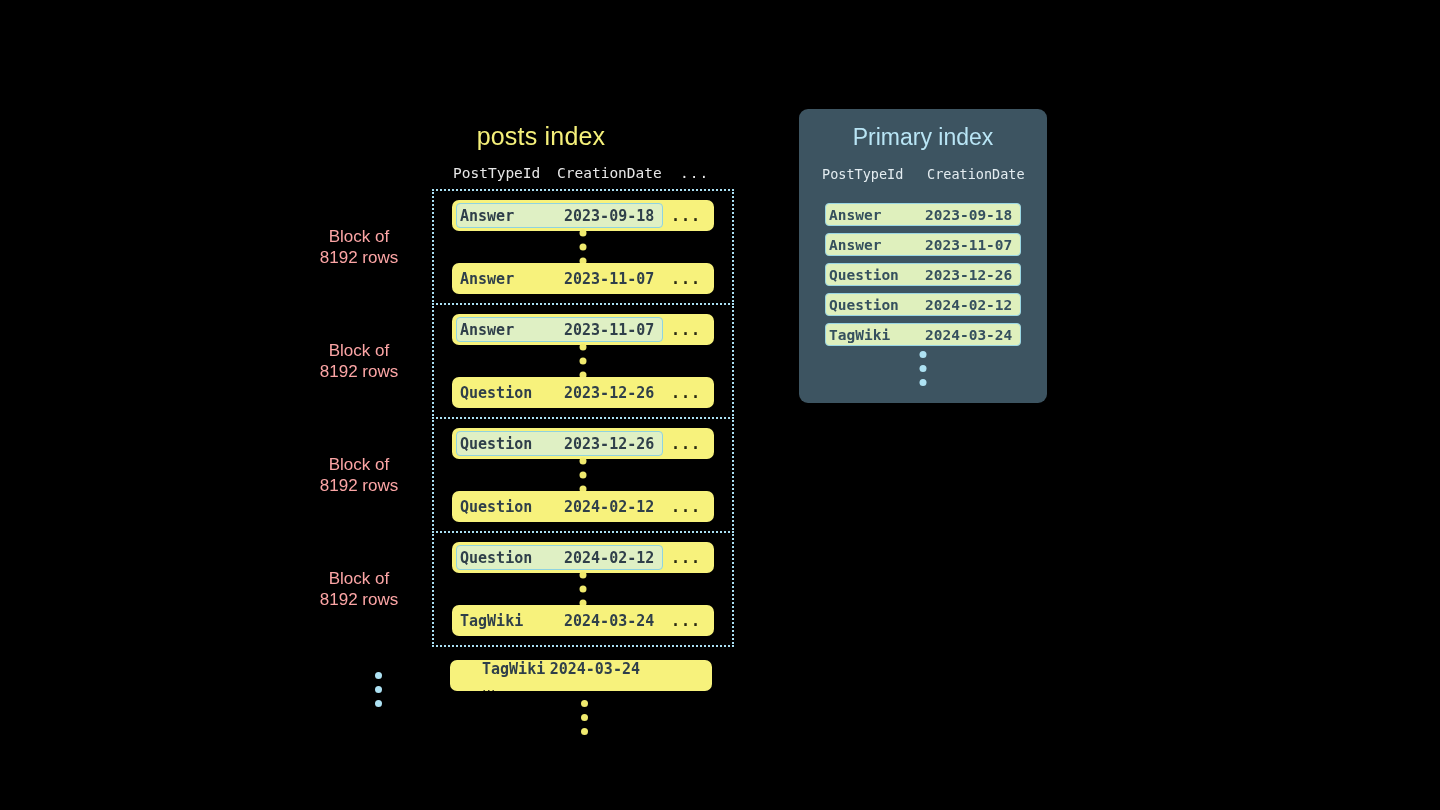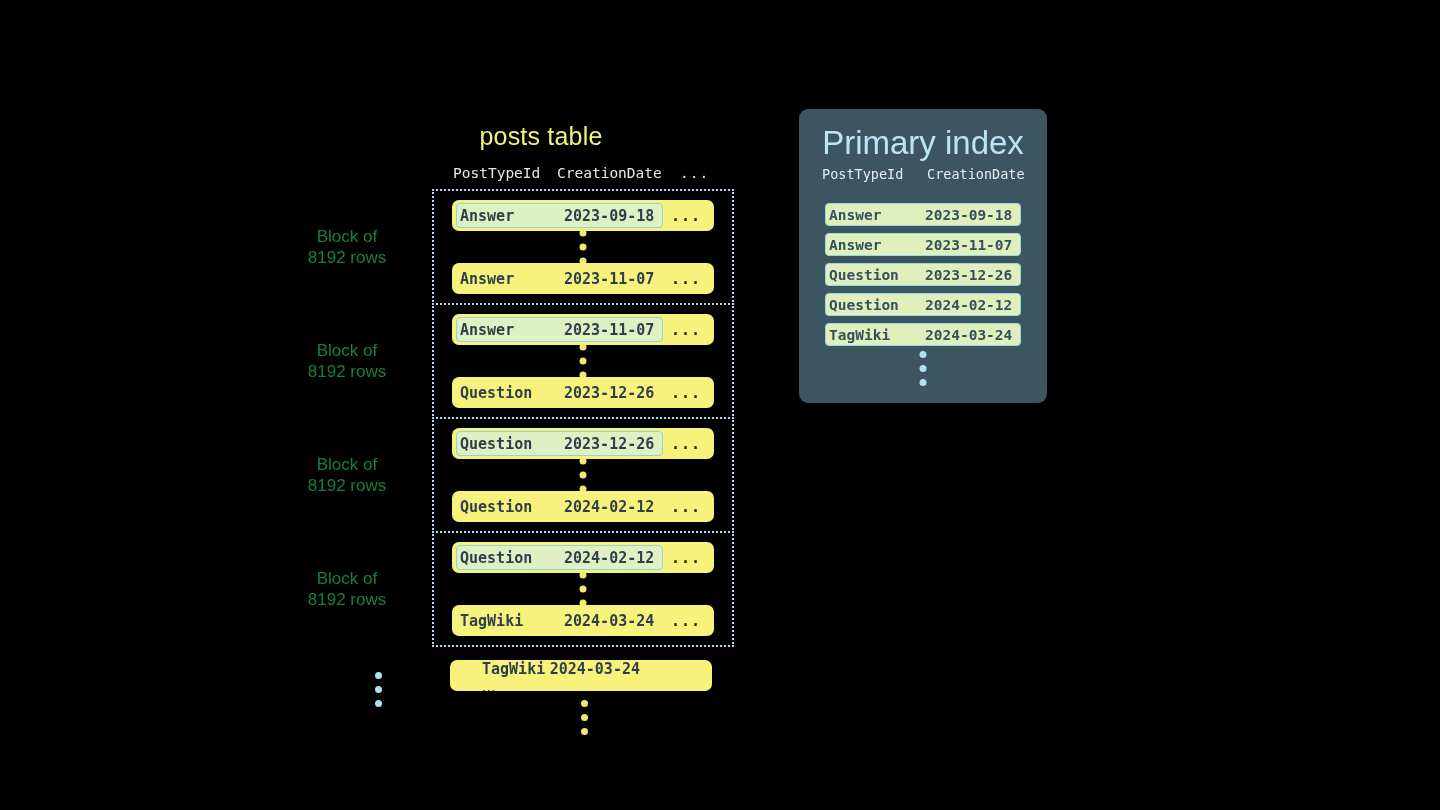--- a/index.html
+++ b/index.html
@@ -68,26 +68,26 @@
     position: relative;
     border: 2px dotted #a9dff2;
     box-sizing: border-box;
     width: 302px;
     height: 116px;
     margin-bottom: -2px;
   }
 
   .block-label {
     position: absolute;
-    right: 310px;
+    right: 298px;
     top: 50%;
     transform: translateY(-50%);
     width: 150px;
     text-align: center;
-    color: #15803d;
+    color: #fca5a5;
     font-size: 17px;
     line-height: 1.25;
     white-space: nowrap;
   }
 
   
   .row {
     position: absolute;
     left: 18px;
     width: 262px;
@@ -198,21 +198,21 @@
     background: #3d5461;
     border-radius: 9px;
   }
   #primary-index-title {
     position: absolute;
     left: 0;
     top: 15px;
     width: 248px;
     text-align: center;
     color: #b9e5f5;
-    font-size: 33px;
+    font-size: 23px;
     white-space: nowrap;
   }
   #primary-index-headers {
     position: absolute;
     left: 18px;
     top: 57px;
     width: 212px;
     height: 20px;
     font-family: "DejaVu Sans Mono", monospace;
     font-size: 13.5px;
@@ -260,21 +260,21 @@
     left: 50%;
     transform: translateX(-50%);
     top: 242px;
   }
 </style>
 </head>
 <body>
 
 <div id="posts-table-group">
 
-  <div id="posts-table-title">posts table</div>
+  <div id="posts-table-title">posts index</div>
 
   <div id="posts-table-headers">
     <span class="hdr hdr-posttype">PostTypeId</span>
     <span class="hdr hdr-creation">CreationDate</span>
     <span class="hdr hdr-more">...</span>
   </div>
 
   <div id="blocks-column">
 
     <div class="block">

